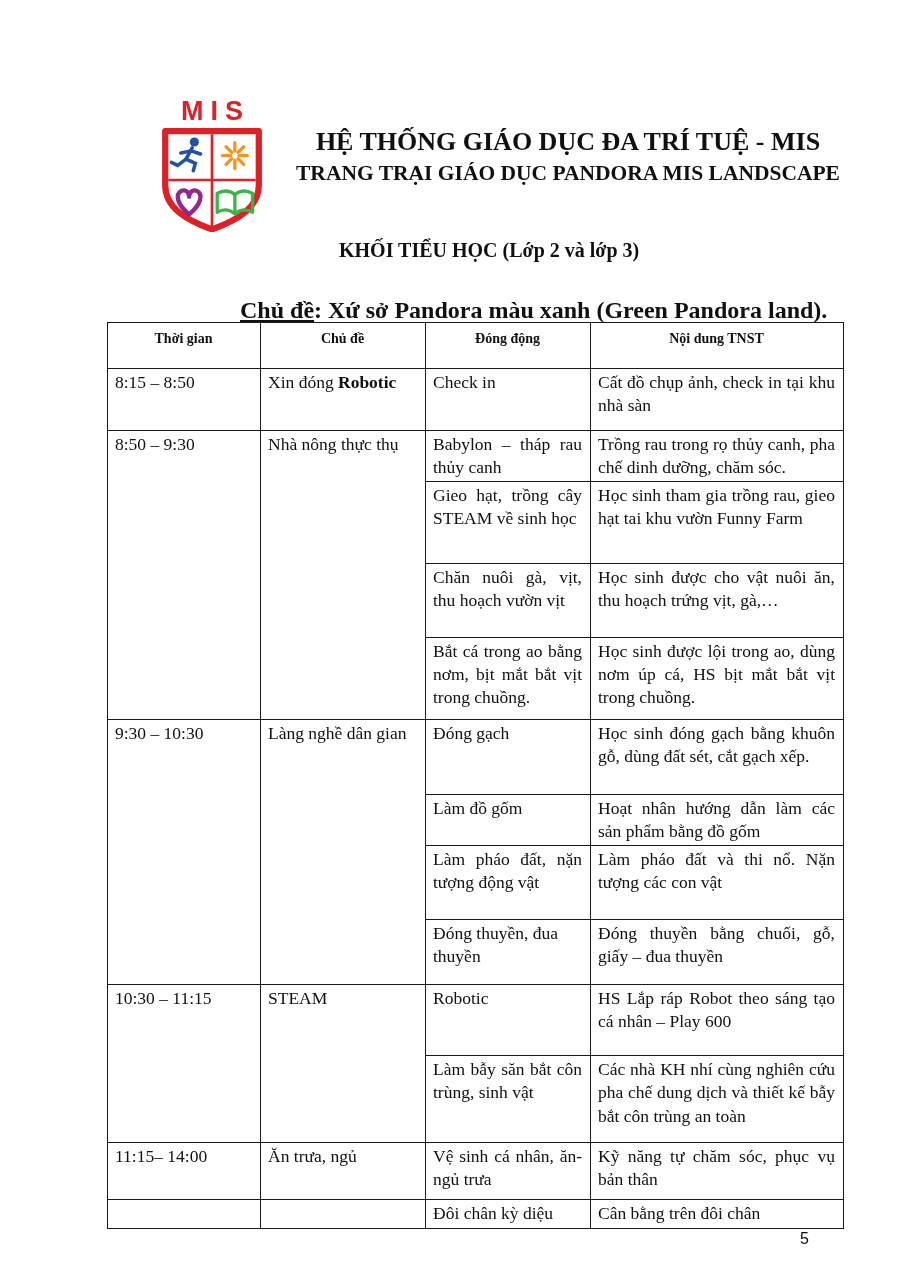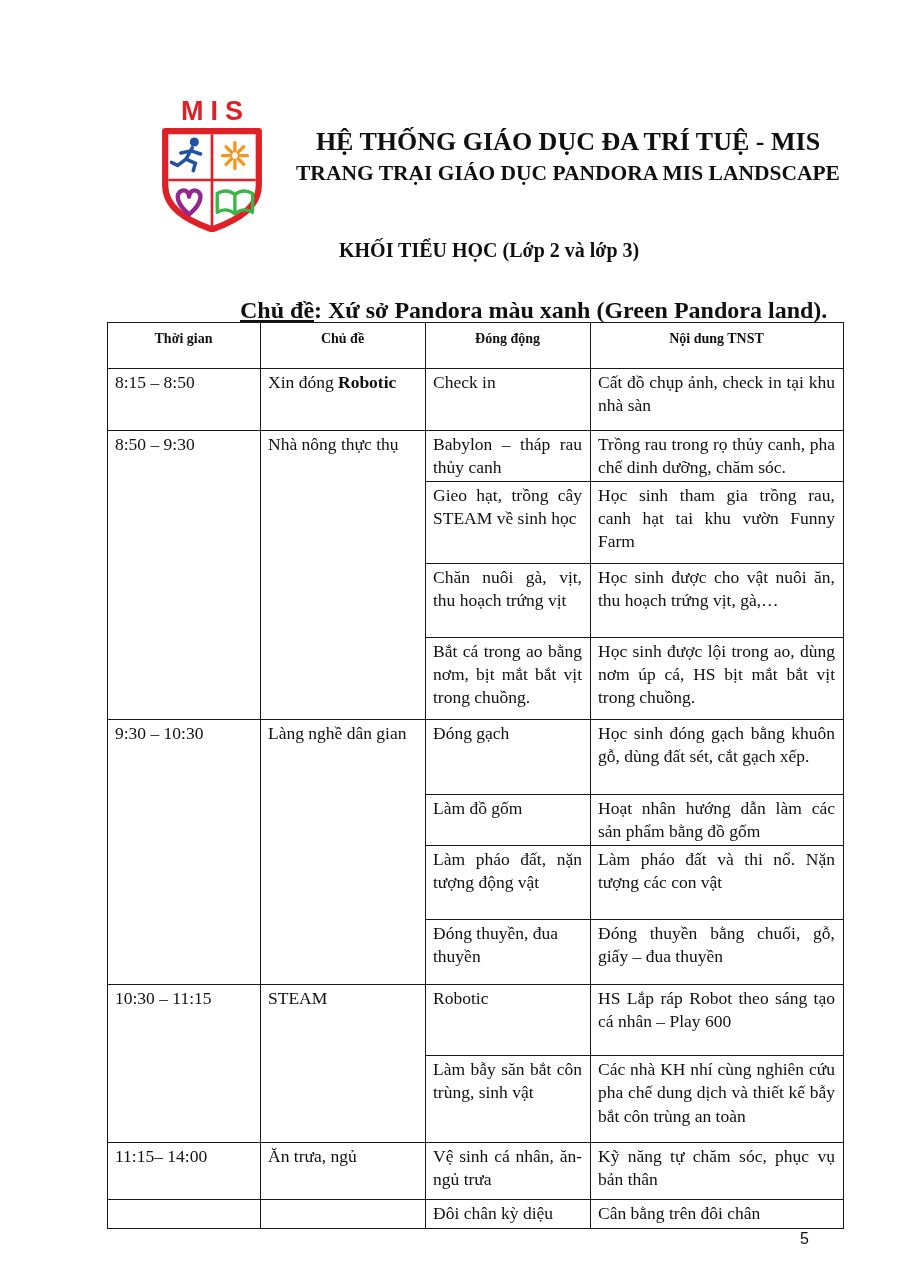--- a/index.html
+++ b/index.html
@@ -123,24 +123,24 @@
   </tr>
 
   <tr style="height:47px">
     <td class="mid" rowspan="4">8:50 – 9:30</td>
     <td class="mid" rowspan="4">Nhà nông thực thụ</td>
     <td class="just">Babylon – tháp rau thủy canh</td>
     <td class="just">Trồng rau trong rọ thủy canh, pha chế dinh dưỡng, chăm sóc.</td>
   </tr>
   <tr style="height:82px">
     <td class="just">Gieo hạt, trồng cây STEAM về sinh học</td>
-    <td class="just">Học sinh tham gia trồng rau, canh hạt tai khu vườn Funny Farm</td>
+    <td class="just">Học sinh tham gia trồng rau, gieo hạt tai khu vườn Funny Farm</td>
   </tr>
   <tr style="height:74px">
-    <td class="just">Chăn nuôi gà, vịt, thu hoạch trứng vịt</td>
+    <td class="just">Chăn nuôi gà, vịt, thu hoạch vườn vịt</td>
     <td class="just">Học sinh được cho vật nuôi ăn, thu hoạch trứng vịt, gà,…</td>
   </tr>
   <tr style="height:82px">
     <td class="just">Bắt cá trong ao bằng nơm, bịt mắt bắt vịt trong chuồng.</td>
     <td class="just">Học sinh được lội trong ao, dùng nơm úp cá, HS bịt mắt bắt vịt trong chuồng.</td>
   </tr>
 
   <tr style="height:75px">
     <td class="mid" rowspan="4">9:30 – 10:30</td>
     <td class="mid" rowspan="4">Làng nghề dân gian</td>

